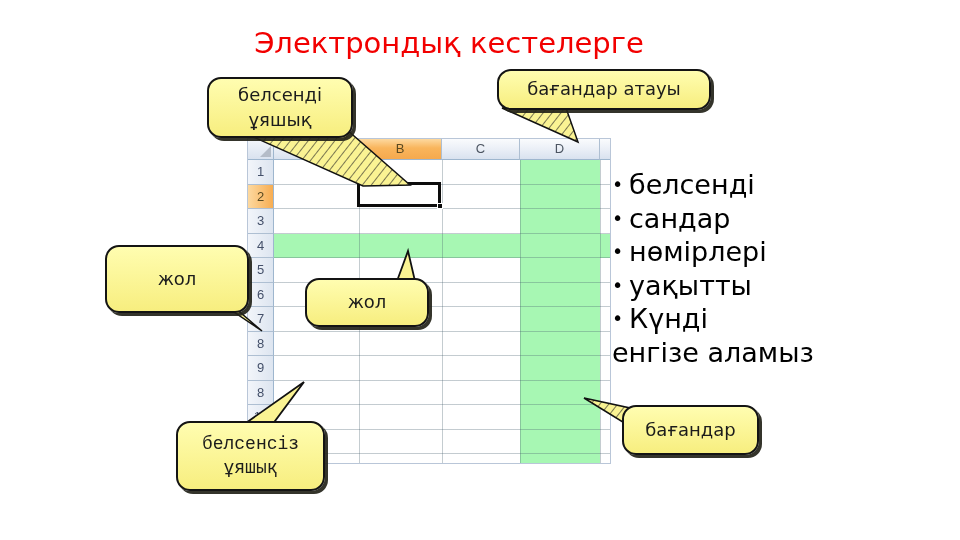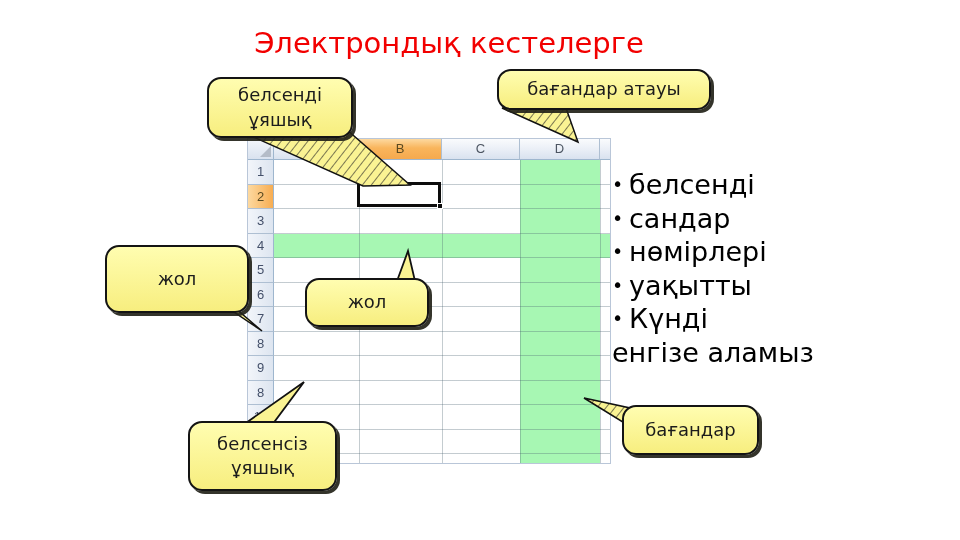--- a/index.html
+++ b/index.html
@@ -42,21 +42,21 @@
   
   .callout{position:absolute;background:linear-gradient(180deg,#fffdb0,#f7ee7f);
            border:2px solid #141414;border-radius:14px;
            box-shadow:3px 3px 0 rgba(35,35,25,0.92);
            display:flex;flex-direction:column;align-items:center;justify-content:center;
            text-align:center;font-size:18px;color:#1c1c1c;line-height:1.35;}
   .co-active{left:207px;top:77px;width:142px;height:57px;}
   .co-colnames{left:497px;top:69px;width:210px;height:37px;border-radius:14px;}
   .co-rownums{left:105px;top:245px;width:140px;height:64px;}
   .co-row{left:305px;top:278px;width:120px;height:45px;}
-  .co-inactive{left:188px;top:421px;width:145px;height:66px;}
+  .co-inactive{left:176px;top:421px;width:145px;height:66px;font-family:Liberation Mono, monospace;}
   .co-cols{left:622px;top:405px;width:133px;height:46px;}
 
   
   .bullets{position:absolute;left:612px;top:168px;width:330px;font-size:27px;color:#000;}
   .b-item{display:flex;align-items:center;height:33.5px;}
   .dot{width:17px;font-size:19px;line-height:33.5px;}
   .b-footer{height:33.5px;line-height:33.5px;}
 </style>
 </head>
 <body>

